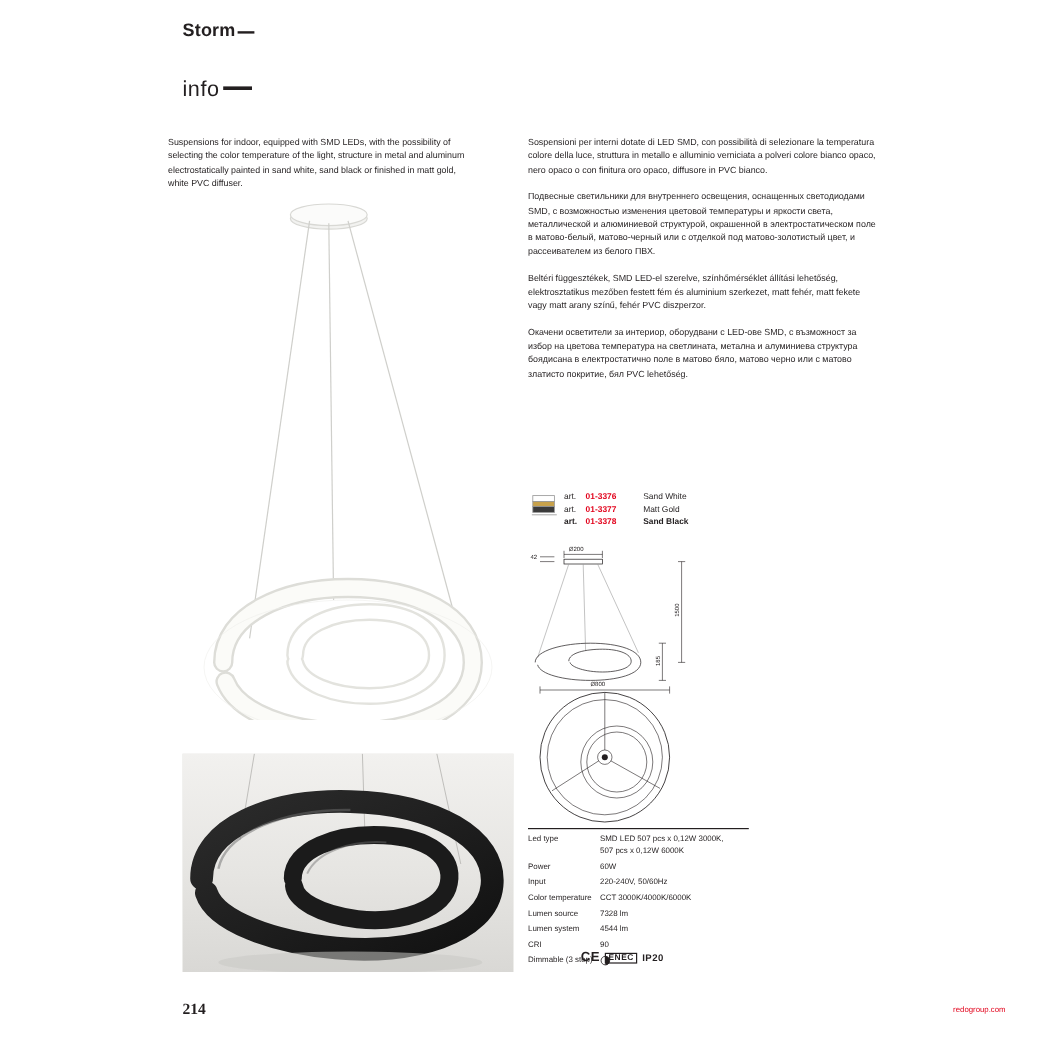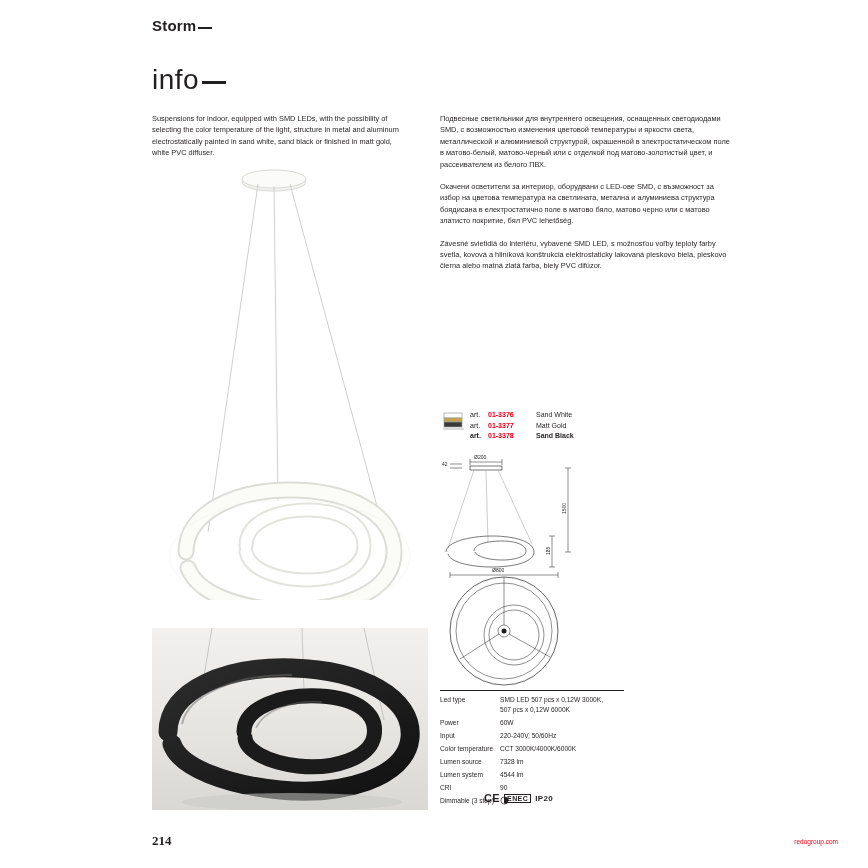--- a/index.html
+++ b/index.html
@@ -18,30 +18,30 @@
     position: absolute; left: 152px; top: 17px;
     font-size: 15px; font-weight: 700; letter-spacing: .2px;
   }
   .brand .underscore {
     display:inline-block; width:14px; height:2px; background:#231f20;
     vertical-align: 2px; margin-left: 2px;
   }
 
   .product-title {
     position: absolute; left: 152px; top: 64px;
-    font-size: 28px; font-weight: 300; letter-spacing: .5px; color:#231f20;text-align:right;
+    font-size: 18px; font-weight: 300; letter-spacing: .5px; color:#231f20;text-align:right;
   }
   .product-title .underscore {
     display:inline-block; width:24px; height:3px; background:#231f20;
     vertical-align: 5px; margin-left: 3px;
   }
 
   
   .desc-left {
-    position: absolute; left: 152px; top: 113px; width: 258px;
+    position: absolute; left: 140px; top: 113px; width: 258px;
     font-size: 7.4px; line-height: 11.4px; color:#231f20;
   }
 
   
   .desc-right {
     position: absolute; left: 440px; top: 113px; width: 290px;
     font-size: 7.4px; line-height: 11.4px; color:#231f20;
   }
   .desc-right p { margin: 0 0 11px 0; }
 
@@ -120,23 +120,24 @@
   <span>Storm</span><span class="underscore"></span>
 </div>
 
 <div class="product-title">
   <span>info</span><span class="underscore"></span>
 </div>
 
 <div class="desc-left">Suspensions for indoor, equipped with SMD LEDs, with the possibility of selecting the color temperature of the light, structure in metal and aluminum electrostatically painted in sand white, sand black or finished in matt gold, white PVC diffuser.</div>
 
 <div class="desc-right">
+  <p>Sospensioni per interni dotate di LED SMD, con possibilità di selezionare la temperatura colore della luce, struttura in metallo e alluminio  verniciata a polveri colore bianco opaco, nero opaco o con finitura oro opaco, diffusore in PVC bianco.</p>
   <p>Подвесные светильники для внутреннего освещения, оснащенных светодиодами SMD, с возможностью изменения цветовой температуры и яркости света, металлической и алюминиевой структурой, окрашенной в электростатическом поле в матово-белый, матово-черный или с отделкой под матово-золотистый цвет, и рассеивателем из белого ПВХ.</p>
+  <p>Beltéri függesztékek, SMD LED-el szerelve, színhőmérséklet állítási lehetőség, elektrosztatikus mezőben festett fém és aluminium  szerkezet, matt fehér, matt fekete vagy matt arany színű, fehér PVC diszperzor.</p>
   <p>Окачени осветители за интериор, оборудвани с LED-ове SMD, с възможност за избор на цветова температура на светлината, метална и алуминиева структура боядисана в електростатично поле в матово бяло, матово черно или с матово златисто покритие, бял PVC lehetőség.</p>
-  <p>Závesné svietidlá do interiéru, vybavené SMD LED, s možnosťou voľby teploty farby svetla, kovová a hliníková konštrukcia elektrostaticky lakovaná pieskovo biela, pieskovo čierna alebo matná zlatá farba, biely PVC difúzor.</p>
 </div>
 
 <div class="hero">
   <svg width="280" height="440" viewBox="0 0 280 440">
 
     <ellipse cx="124" cy="22" rx="32" ry="9" fill="#f2f2f0" stroke="#d8d8d4" stroke-width="1"></ellipse>
     <ellipse cx="124" cy="19" rx="32" ry="9" fill="#fbfbfa" stroke="#d8d8d4" stroke-width="1"></ellipse>
 
     <line x1="108" y1="24" x2="58" y2="372" stroke="#cfcfcb" stroke-width="1"></line>
     <line x1="124" y1="26" x2="128" y2="340" stroke="#cfcfcb" stroke-width="1"></line>

